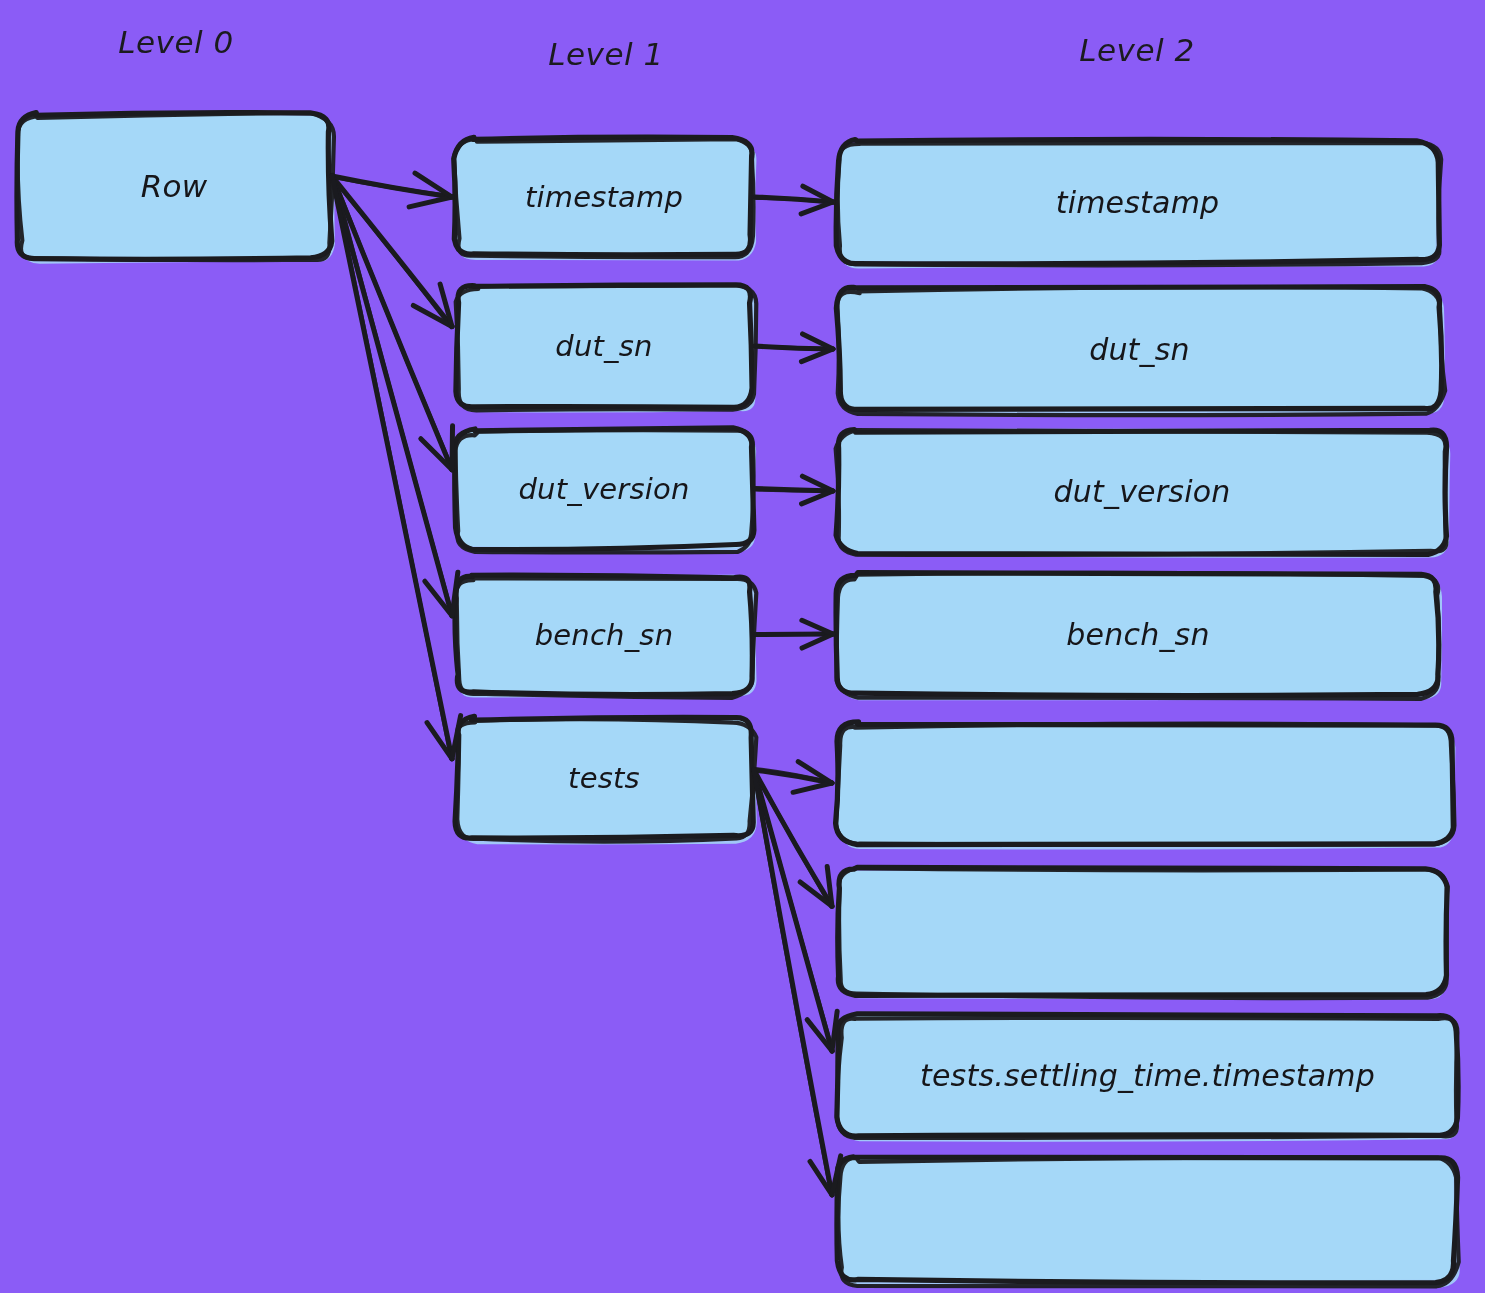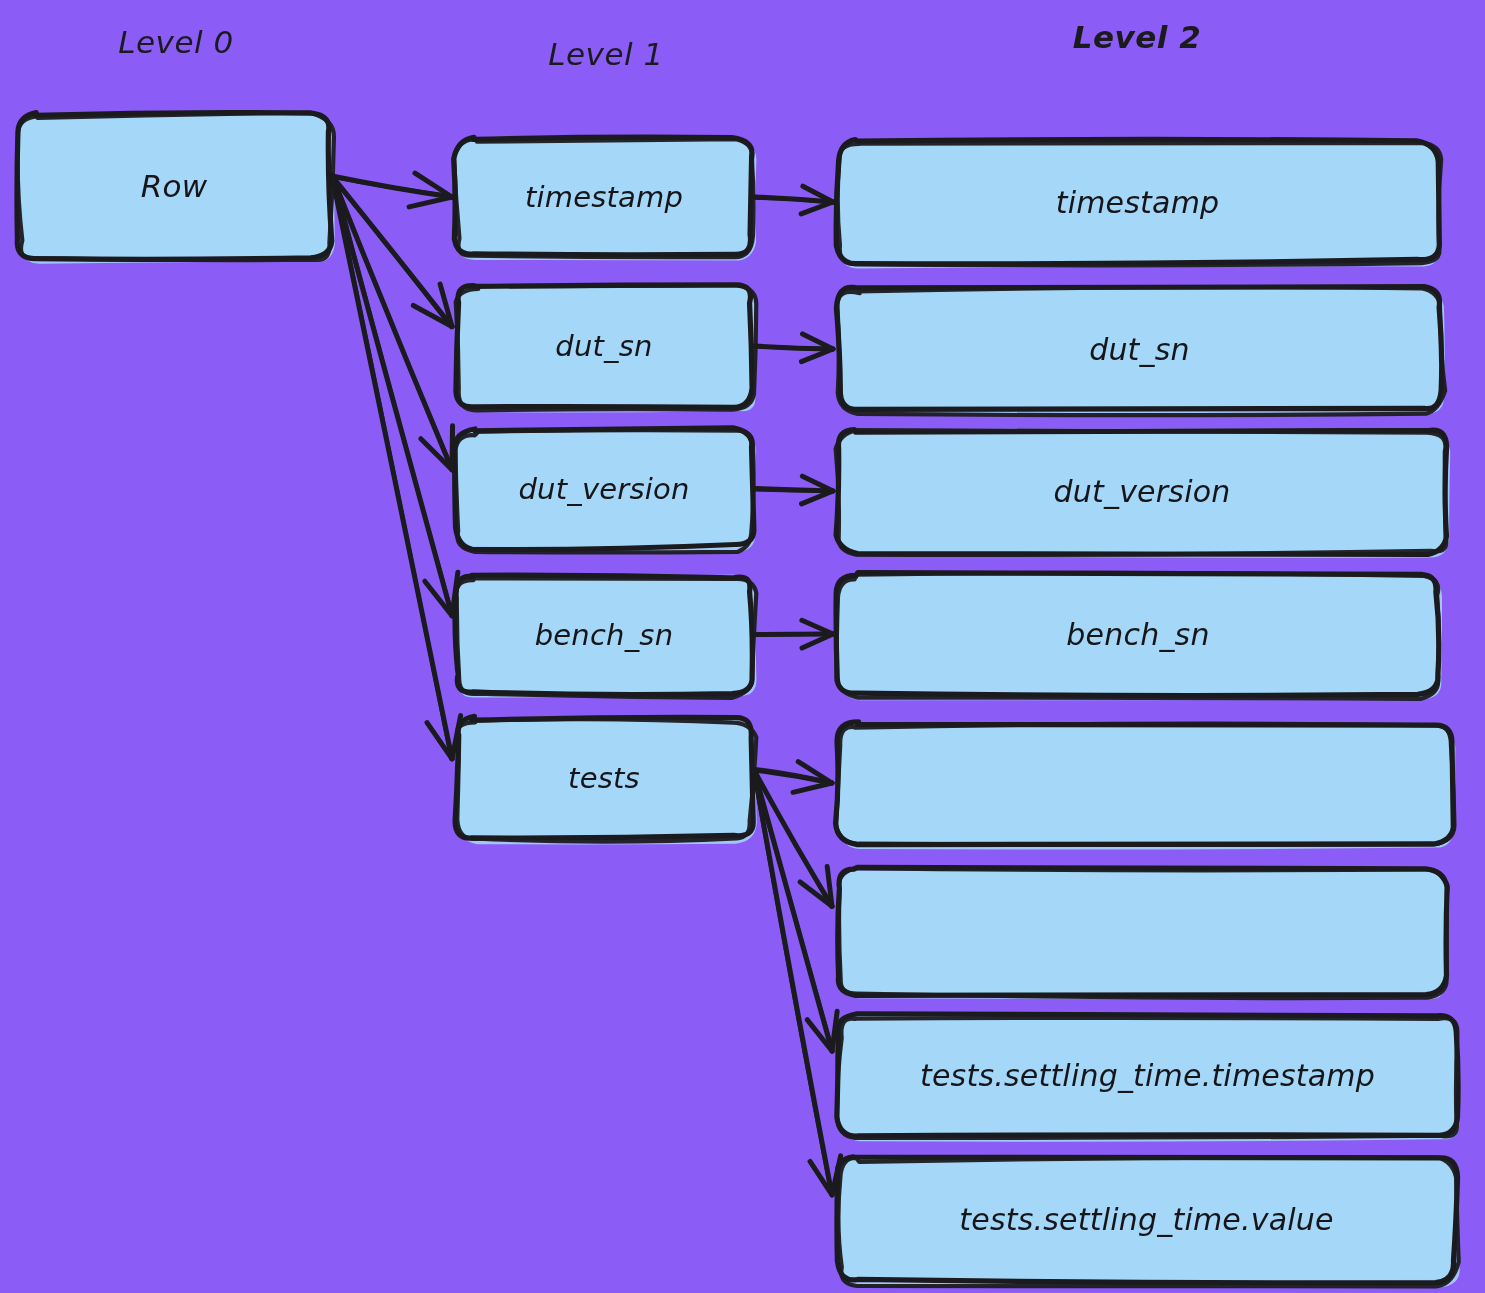--- a/index.html
+++ b/index.html
@@ -168,30 +168,29 @@
       <path d="M 807.1366362158809 1019.6661023596081 L 832 1051" fill="none" stroke="#1b1b1f" stroke-width="5" stroke-linecap="round" stroke-linejoin="round"></path>
       <path d="M 837.1550899586222 1011.3335778331532 L 832 1051" fill="none" stroke="#1b1b1f" stroke-width="5" stroke-linecap="round" stroke-linejoin="round"></path>
       <path d="M 754 770 Q 791.4724275754126 982.7304204497949 832 1194.9" fill="none" stroke="#1b1b1f" stroke-width="5" stroke-linecap="round" stroke-linejoin="round"></path>
       <path d="M 753.5525585178996 768.7673709870164 Q 790.7335502469757 983.0118631642049 831.2926883698873 1193.9544109940782" fill="none" stroke="#1b1b1f" stroke-width="4" stroke-linecap="round" stroke-linejoin="round" opacity="0.9"></path>
       <path d="M 810.0271662202508 1161.4755392610814 L 832 1194.9" fill="none" stroke="#1b1b1f" stroke-width="5" stroke-linecap="round" stroke-linejoin="round"></path>
       <path d="M 840.668619778374 1155.8506078006587 L 832 1194.9" fill="none" stroke="#1b1b1f" stroke-width="5" stroke-linecap="round" stroke-linejoin="round"></path>
     </svg>
 
   <div class="col-header" style="left:176px; top:24px;">Level 0</div>
   <div class="col-header" style="left:606px; top:36px;">Level 1</div>
-  <div class="col-header" style="left:1137px; top:19px;font-weight:bold;">Level 2</div>
+  <div class="col-header" style="left:1137px; top:32px;">Level 2</div>
 
   <div class="node node-l0" style="left: 18px; top: 114px; width: 312px; height: 143px;">Row</div>
 
   <div class="node node-l1" style="left: 456px; top: 139px; width: 296px; height: 116px;">timestamp</div>
   <div class="node node-l1" style="left: 456px; top: 285px; width: 296px; height: 122px;">dut_sn</div>
   <div class="node node-l1" style="left: 456px; top: 430px; width: 296px; height: 117px;">dut_version</div>
   <div class="node node-l1" style="left: 456px; top: 576px; width: 296px; height: 117px;">bench_sn</div>
   <div class="node node-l1" style="left: 456px; top: 718px; width: 296px; height: 120px;">tests</div>
 
   <div class="node node-l2" style="left: 838px; top: 142px; width: 599px; height: 120px;">timestamp</div>
   <div class="node node-l2" style="left: 838px; top: 288px; width: 603px; height: 122px;">dut_sn</div>
   <div class="node node-l2" style="left: 838px; top: 430px; width: 608px; height: 122px;">dut_version</div>
   <div class="node node-l2" style="left: 838px; top: 574px; width: 600px; height: 120px;">bench_sn</div>
   <div class="node node-l2" style="left: 838px; top: 1015px; width: 619px; height: 120px;">tests.settling_time.timestamp</div>
-  <div class="node node-l2" style="left: 838px; top: 1158px; width: 617px; height: 123px;">tests.settling_time.value</div>
 
 </div>
 
 </body></html>

